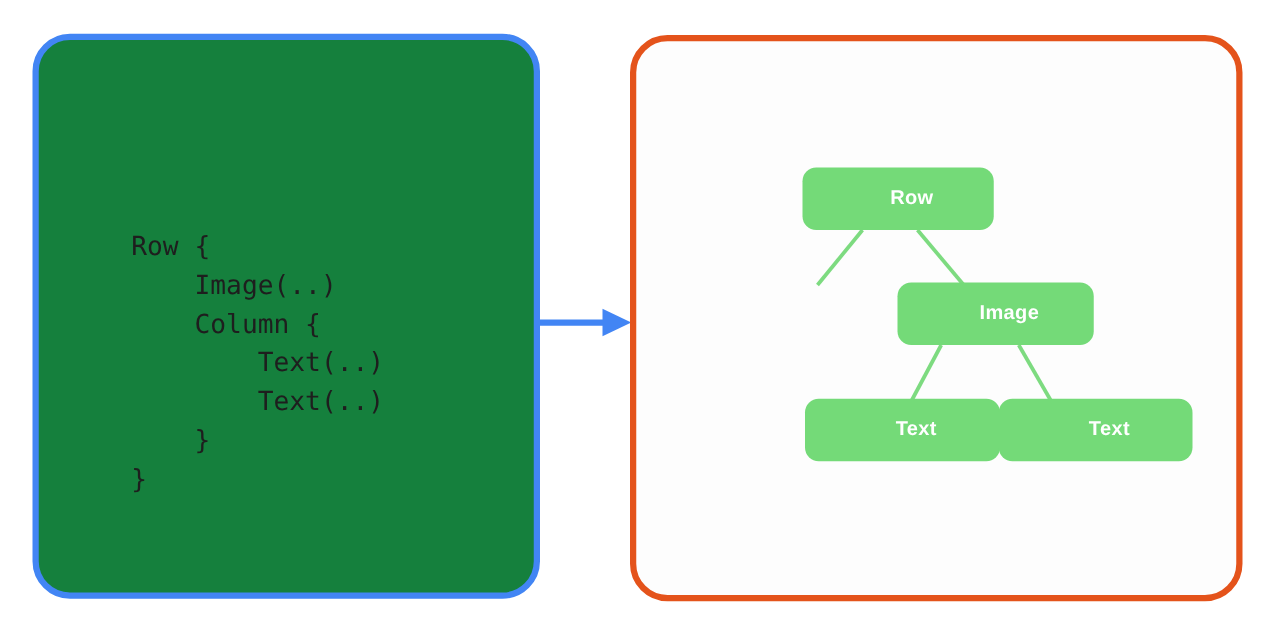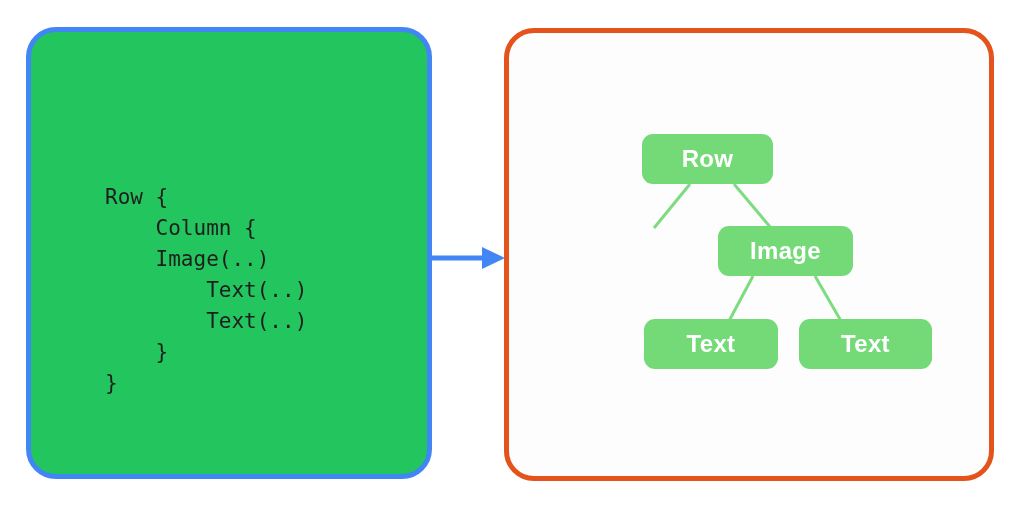--- a/index.html
+++ b/index.html
@@ -16,21 +16,21 @@
     overflow: hidden;
   }
 
   
   .code-box {
     position: absolute;
     left: 26px;
     top: 27px;
     width: 396px;
     height: 442px;
-    background: #22c55e;
+    background: #15803d;
     border: 5px solid #4285F4;
     border-radius: 30px;
   }
   .code-block {
     position: absolute;
     left: 74px;
     top: 150px;
   }
   .code-line {
     font-family: "DejaVu Sans Mono", "Liberation Mono", monospace;
@@ -65,43 +65,44 @@
     left: 0;
     top: 0;
     width: 480px;
     height: 443px;
   }
   .tree-node {
     position: absolute;
     background: #74DA78;
     border-radius: 11px;
     color: #ffffff;
-    font-size: 24px;
+    font-size: 16px;
     font-weight: 600;
     letter-spacing: 0.3px;
     display: flex;
     align-items: center;
     justify-content: center;
+    padding-left: 22px;
   }
   .node-row    { left: 133px; top: 101px; width: 131px; height: 50px; }
   .node-image  { left:  52px; top: 193px; width: 135px; height: 50px; }
   .node-column { left: 209px; top: 193px; width: 135px; height: 50px; }
   .node-text1  { left: 135px; top: 286px; width: 134px; height: 50px; }
   .node-text2  { left: 290px; top: 286px; width: 133px; height: 50px; }
 </style>
 </head>
 <body>
 
 <div class="canvas">
 
   <div class="code-box">
     <div class="code-block">
       <div class="code-line">Row {</div>
+      <div class="code-line">    Image(..)</div>
       <div class="code-line">    Column {</div>
-      <div class="code-line">    Image(..)</div>
       <div class="code-line">        Text(..)</div>
       <div class="code-line">        Text(..)</div>
       <div class="code-line">    }</div>
       <div class="code-line">}</div>
     </div>
   </div>
 
   <svg class="flow-arrow" viewBox="0 0 74 28">
     <line x1="0" y1="14" x2="54" y2="14" stroke="#4285F4" stroke-width="5"></line>
     <polygon points="50,3 73,14 50,25" fill="#4285F4"></polygon>

